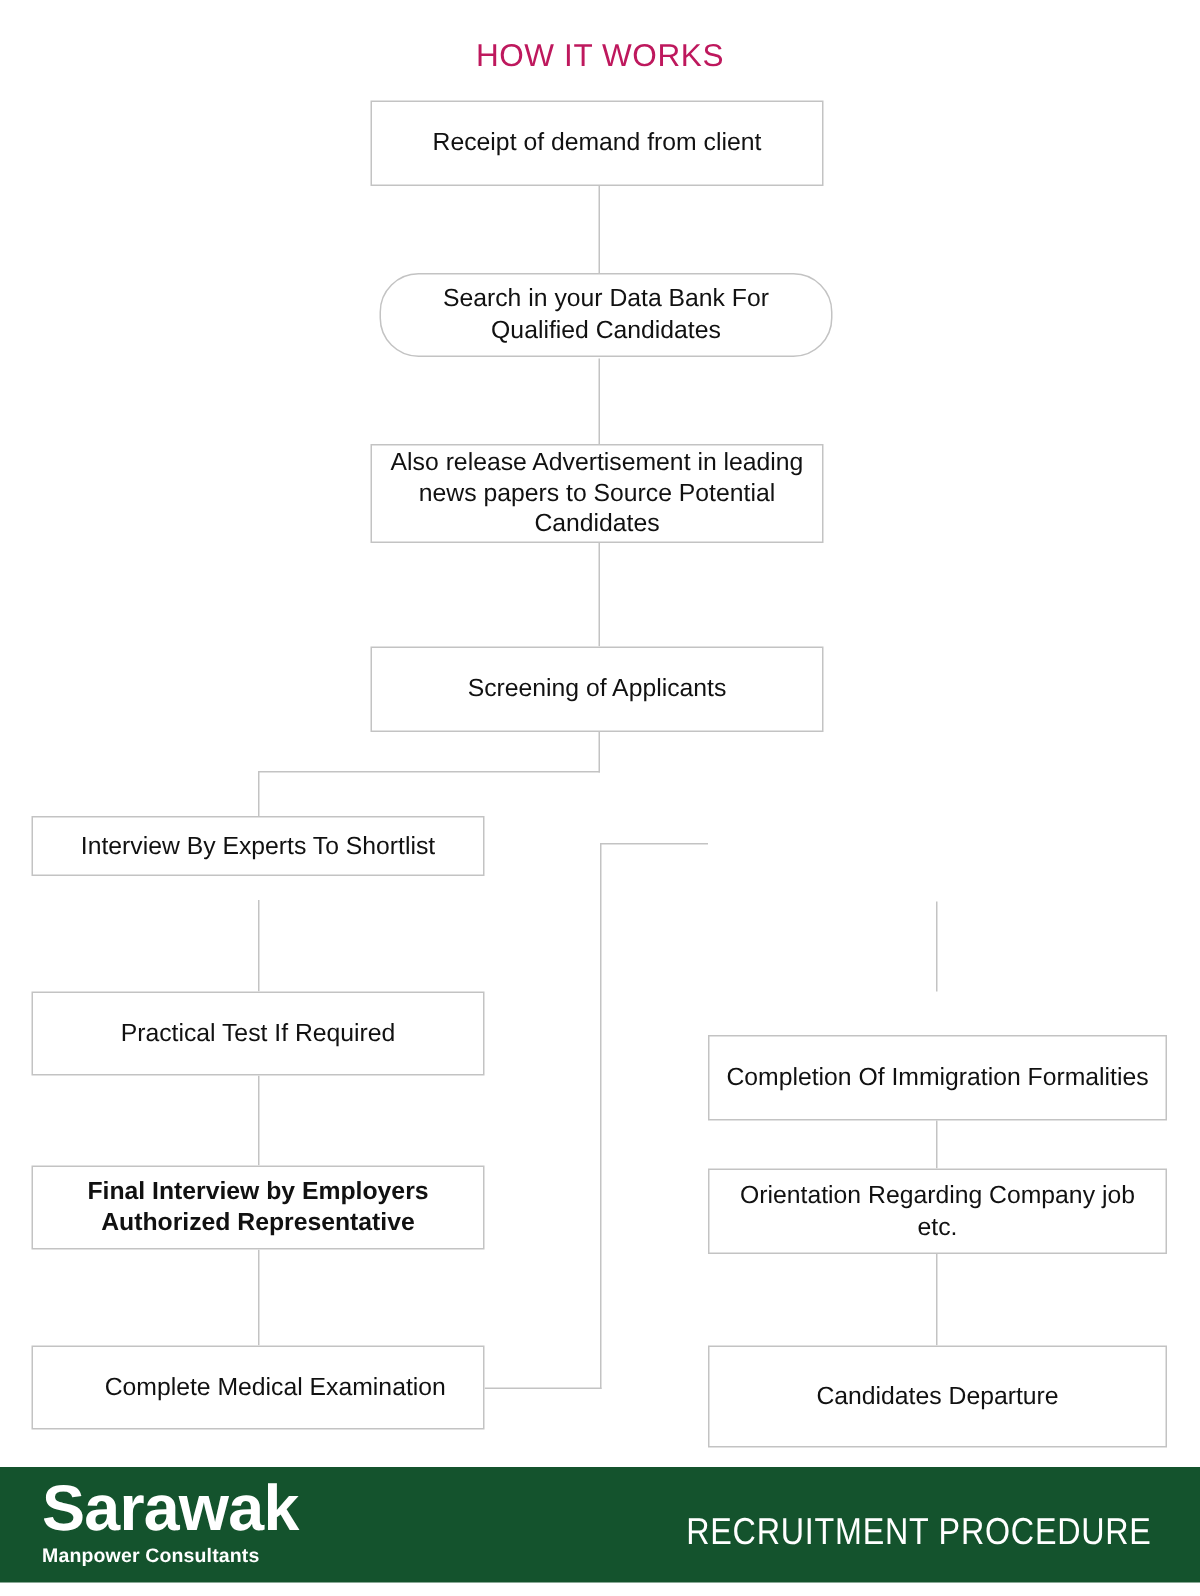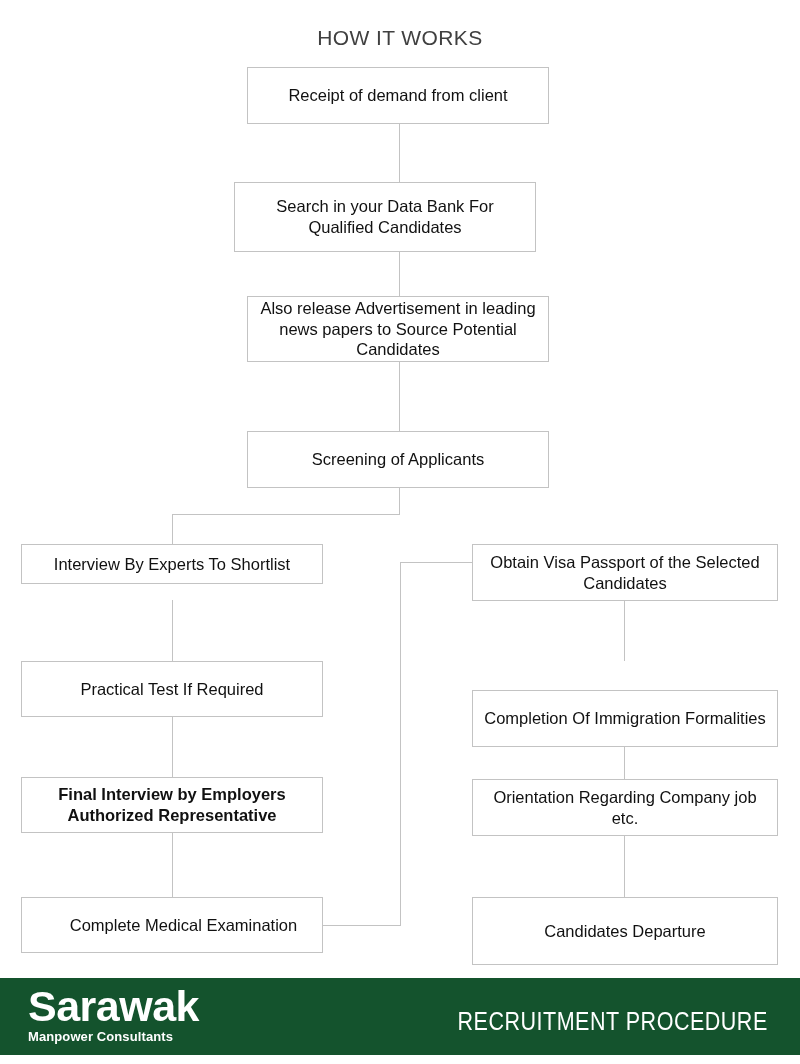--- a/index.html
+++ b/index.html
@@ -22,21 +22,21 @@
   
   .title {
     position: absolute;
     left: 0;
     top: 26px;
     width: 800px;
     text-align: center;
     font-size: 21px;
     font-weight: 400;
     letter-spacing: 0.4px;
-    color: #404040;
+    color: #be185d;
     font-family: "Liberation Sans", sans-serif;
   }
 
   
   .node {
     position: absolute;
     box-sizing: border-box;
     border: 1px solid #c3c3c3;
     background: #ffffff;
     display: flex;
@@ -135,21 +135,21 @@
   <div class="conn h" style="left:400px; top:562px; width:72px;"></div>
 
   <div class="conn v" style="left:624px; top:601px; height:60px;"></div>
   <div class="conn v" style="left:624px; top:718px; height:61px;"></div>
   <div class="conn v" style="left:624px; top:836px; height:61px;"></div>
 
   <div class="node" style="left:247px; top:67px; width:302px; height:57px;">
     <span class="node-text">Receipt of demand from client</span>
   </div>
 
-  <div class="node" style="left:234px; top:182px; width:302px; height:70px;">
+  <div class="node" style="left:253px; top:182px; width:302px; height:56px;border-radius:26px;">
     <span class="node-text">Search in your Data Bank For Qualified Candidates</span>
   </div>
 
   <div class="node" style="left:247px; top:296px; width:302px; height:66px;">
     <span class="node-text">Also release Advertisement in leading news papers to Source Potential Candidates</span>
   </div>
 
   <div class="node" style="left:247px; top:431px; width:302px; height:57px;">
     <span class="node-text">Screening of Applicants</span>
   </div>
@@ -163,23 +163,20 @@
   </div>
 
   <div class="node" style="left:21px; top:777px; width:302px; height:56px;font-weight:bold;">
     <span class="node-text">Final Interview by Employers Authorized Representative</span>
   </div>
 
   <div class="node" style="left:21px; top:897px; width:302px; height:56px;padding-left:31px;">
     <span class="node-text">Complete Medical Examination</span>
   </div>
 
-  <div class="node" style="left:472px; top:544px; width:306px; height:57px;">
-    <span class="node-text">Obtain Visa Passport of the Selected Candidates</span>
-  </div>
 
   <div class="node" style="left:472px; top:661px; width:306px; height:57px;margin-top:29px;">
     <span class="node-text">Completion Of Immigration Formalities</span>
   </div>
 
   <div class="node" style="left:472px; top:779px; width:306px; height:57px;">
     <span class="node-text">Orientation Regarding Company job etc.</span>
   </div>
 
   <div class="node" style="left:472px; top:897px; width:306px; height:68px;">

